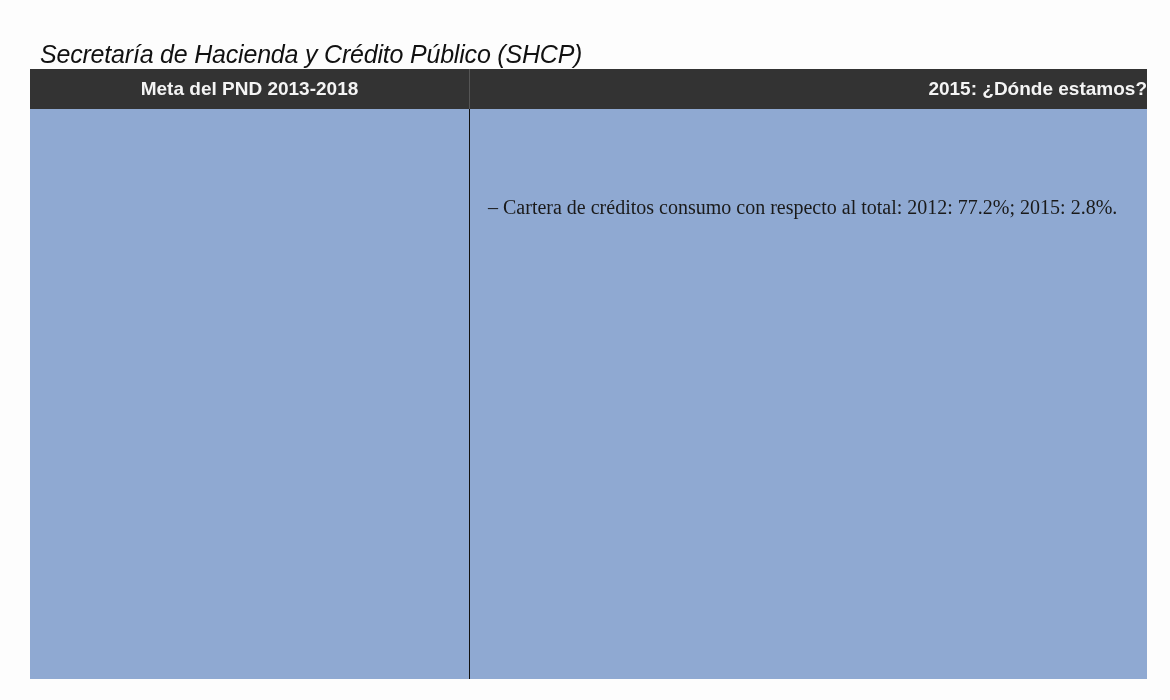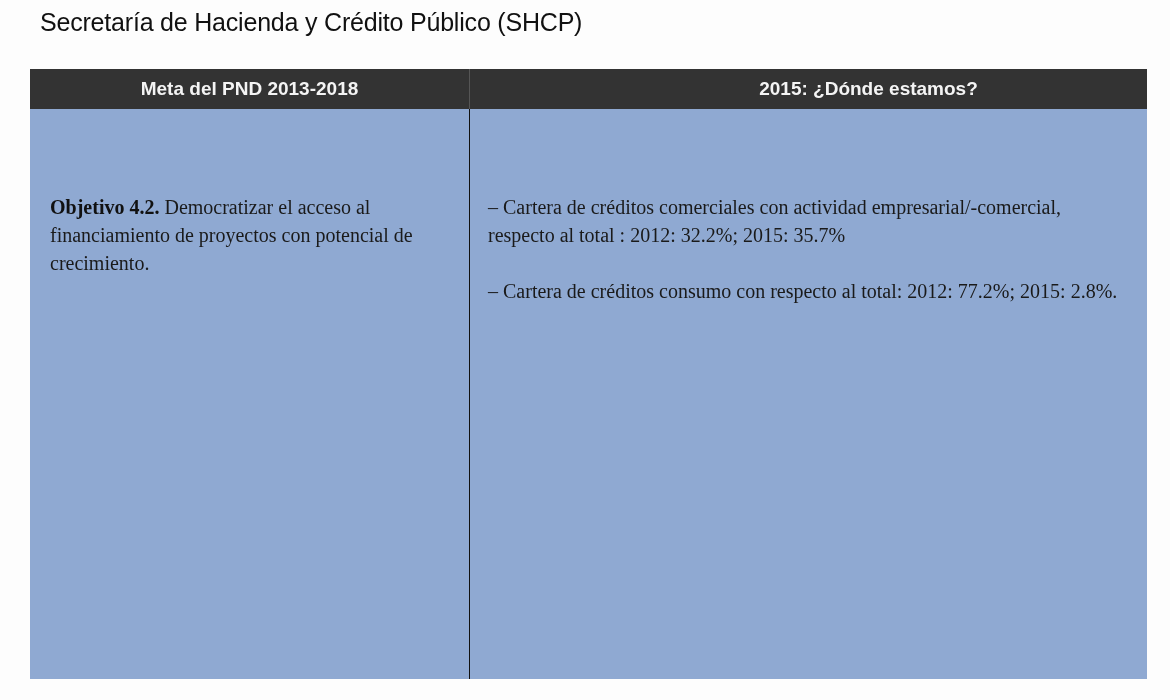--- a/index.html
+++ b/index.html
@@ -1,22 +1,22 @@
 <!DOCTYPE html>
 <html><head>
 <meta charset="utf-8">
 <style>
   html, body { margin:0; padding:0; }
   body { width:1170px; height:700px; background:#fdfdfd; position:relative; overflow:hidden; }
-  .title { position:absolute; left:40px; top:8px; font-family:"Liberation Sans", sans-serif; font-size:25px; color:#111; letter-spacing:-0.2px; }
+  .title { position:absolute; left:40px; top:40px; font-family:"Liberation Sans", sans-serif; font-size:25px; color:#111; letter-spacing:-0.2px;font-style:italic; }
   .table { position:absolute; left:30px; top:69px; width:1117px; height:610px; }
   .thead { position:absolute; left:0; top:0; width:1117px; height:40px; background:#333333; }
   .th { position:absolute; top:0; height:40px; line-height:40px; color:#f4f4f4; font-family:"Liberation Sans", sans-serif; font-weight:bold; font-size:19px; }
   .th1 { left:0; width:439px; text-align:center; }
-  .th2 { left:440px; width:677px; text-align:center; padding-left:120px; box-sizing:border-box; }
+  .th2 { left:440px; width:677px; text-align:right; padding-left:120px; box-sizing:border-box; }
   .hdiv { position:absolute; left:439px; top:0; width:1px; height:40px; background:#555; }
   .tbody { position:absolute; left:0; top:40px; width:1117px; height:570px; background:#8fa9d2; }
   .vdiv { position:absolute; left:439px; top:0; width:1px; height:570px; background:#111; }
   .cell { position:absolute; font-family:"Liberation Serif", serif; font-size:20px; line-height:28px; color:#1a1a1a; }
   .left { left:20px; top:84px; width:412px; }
   .right { left:458px; top:84px; width:640px; }
   .para { margin:0 0 28px 0; }
   b { font-weight:bold; color:#111; }
 </style>
 </head>
@@ -26,20 +26,18 @@
 
 <div class="table">
   <div class="thead">
     <div class="th th1">Meta del PND 2013-2018</div>
     <div class="hdiv"></div>
     <div class="th th2">2015: ¿Dónde estamos?</div>
   </div>
   <div class="tbody">
     <div class="vdiv"></div>
     <div class="cell left">
-      <p class="para"><b>Objetivo 4.2.</b><span> Democratizar el acceso al financiamiento de proyectos con potencial de crecimiento.</span></p>
     </div>
     <div class="cell right">
-      <p class="para">– Cartera de créditos comerciales con  actividad empresarial/-comercial, respecto al total :  2012: 32.2%; 2015: 35.7%</p>
       <p class="para">– Cartera de créditos consumo con respecto al total: 2012: 77.2%; 2015: 2.8%.</p>
     </div>
   </div>
 </div>
 
 </body></html>

